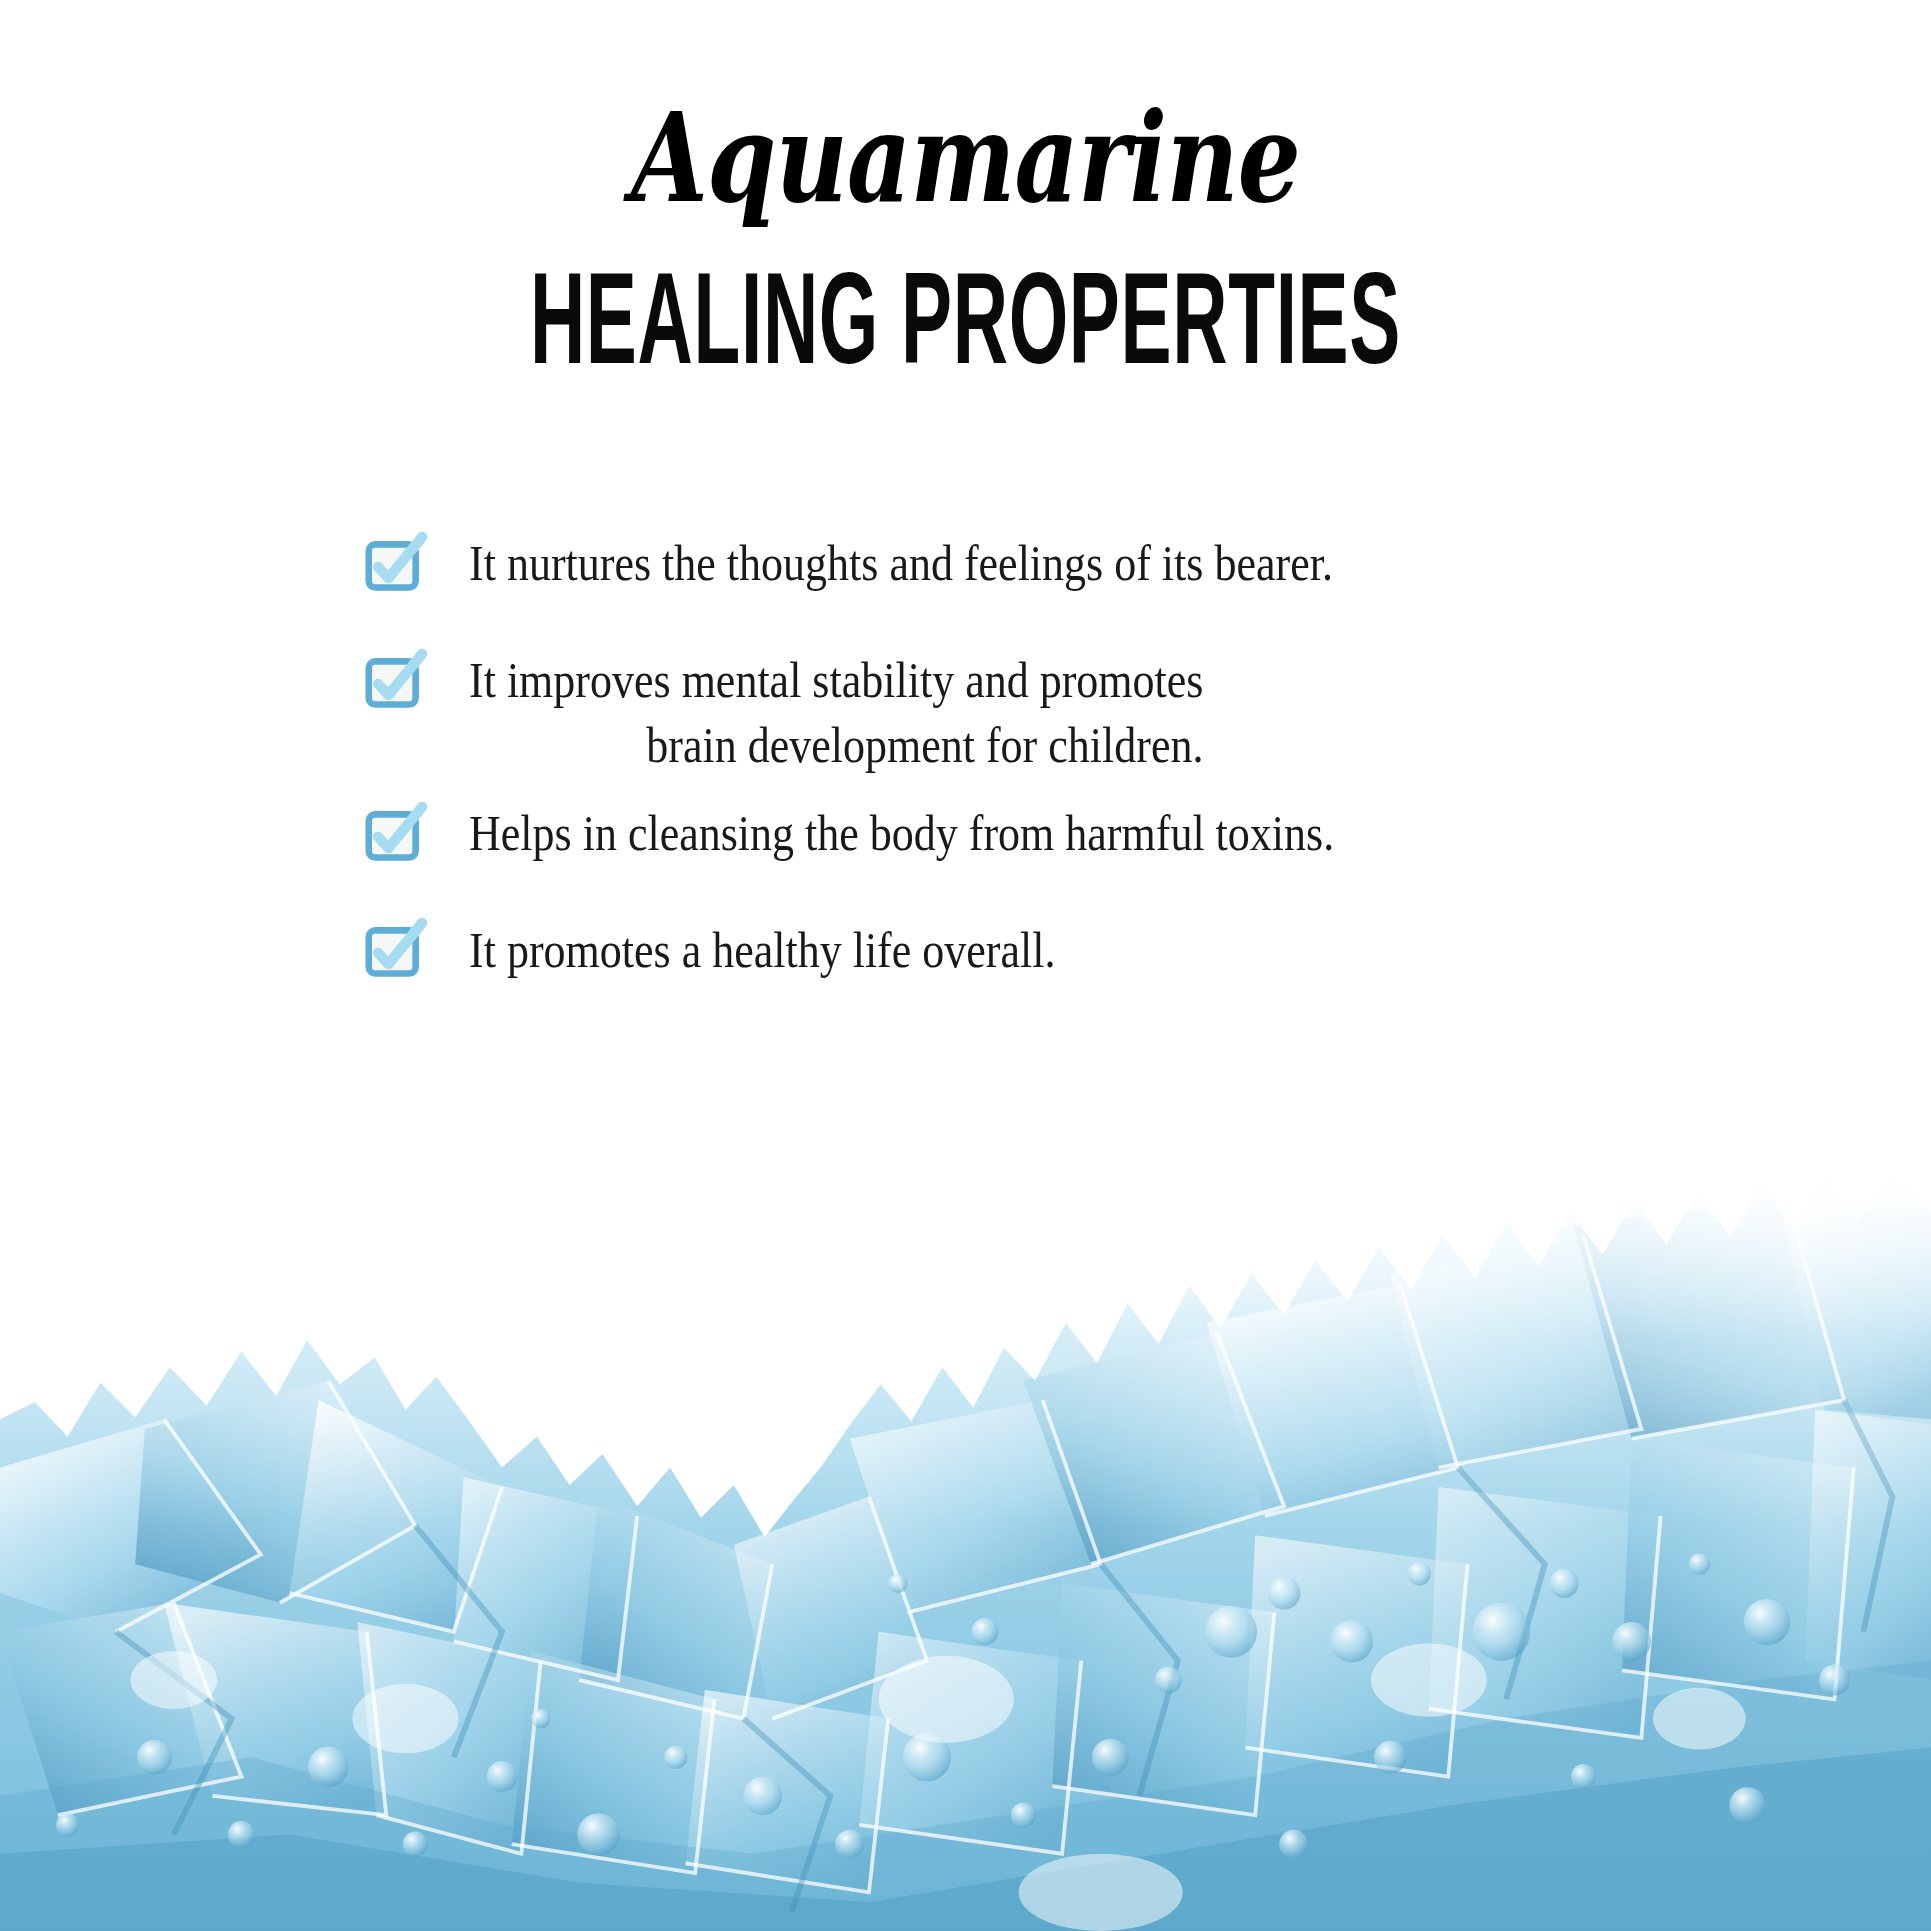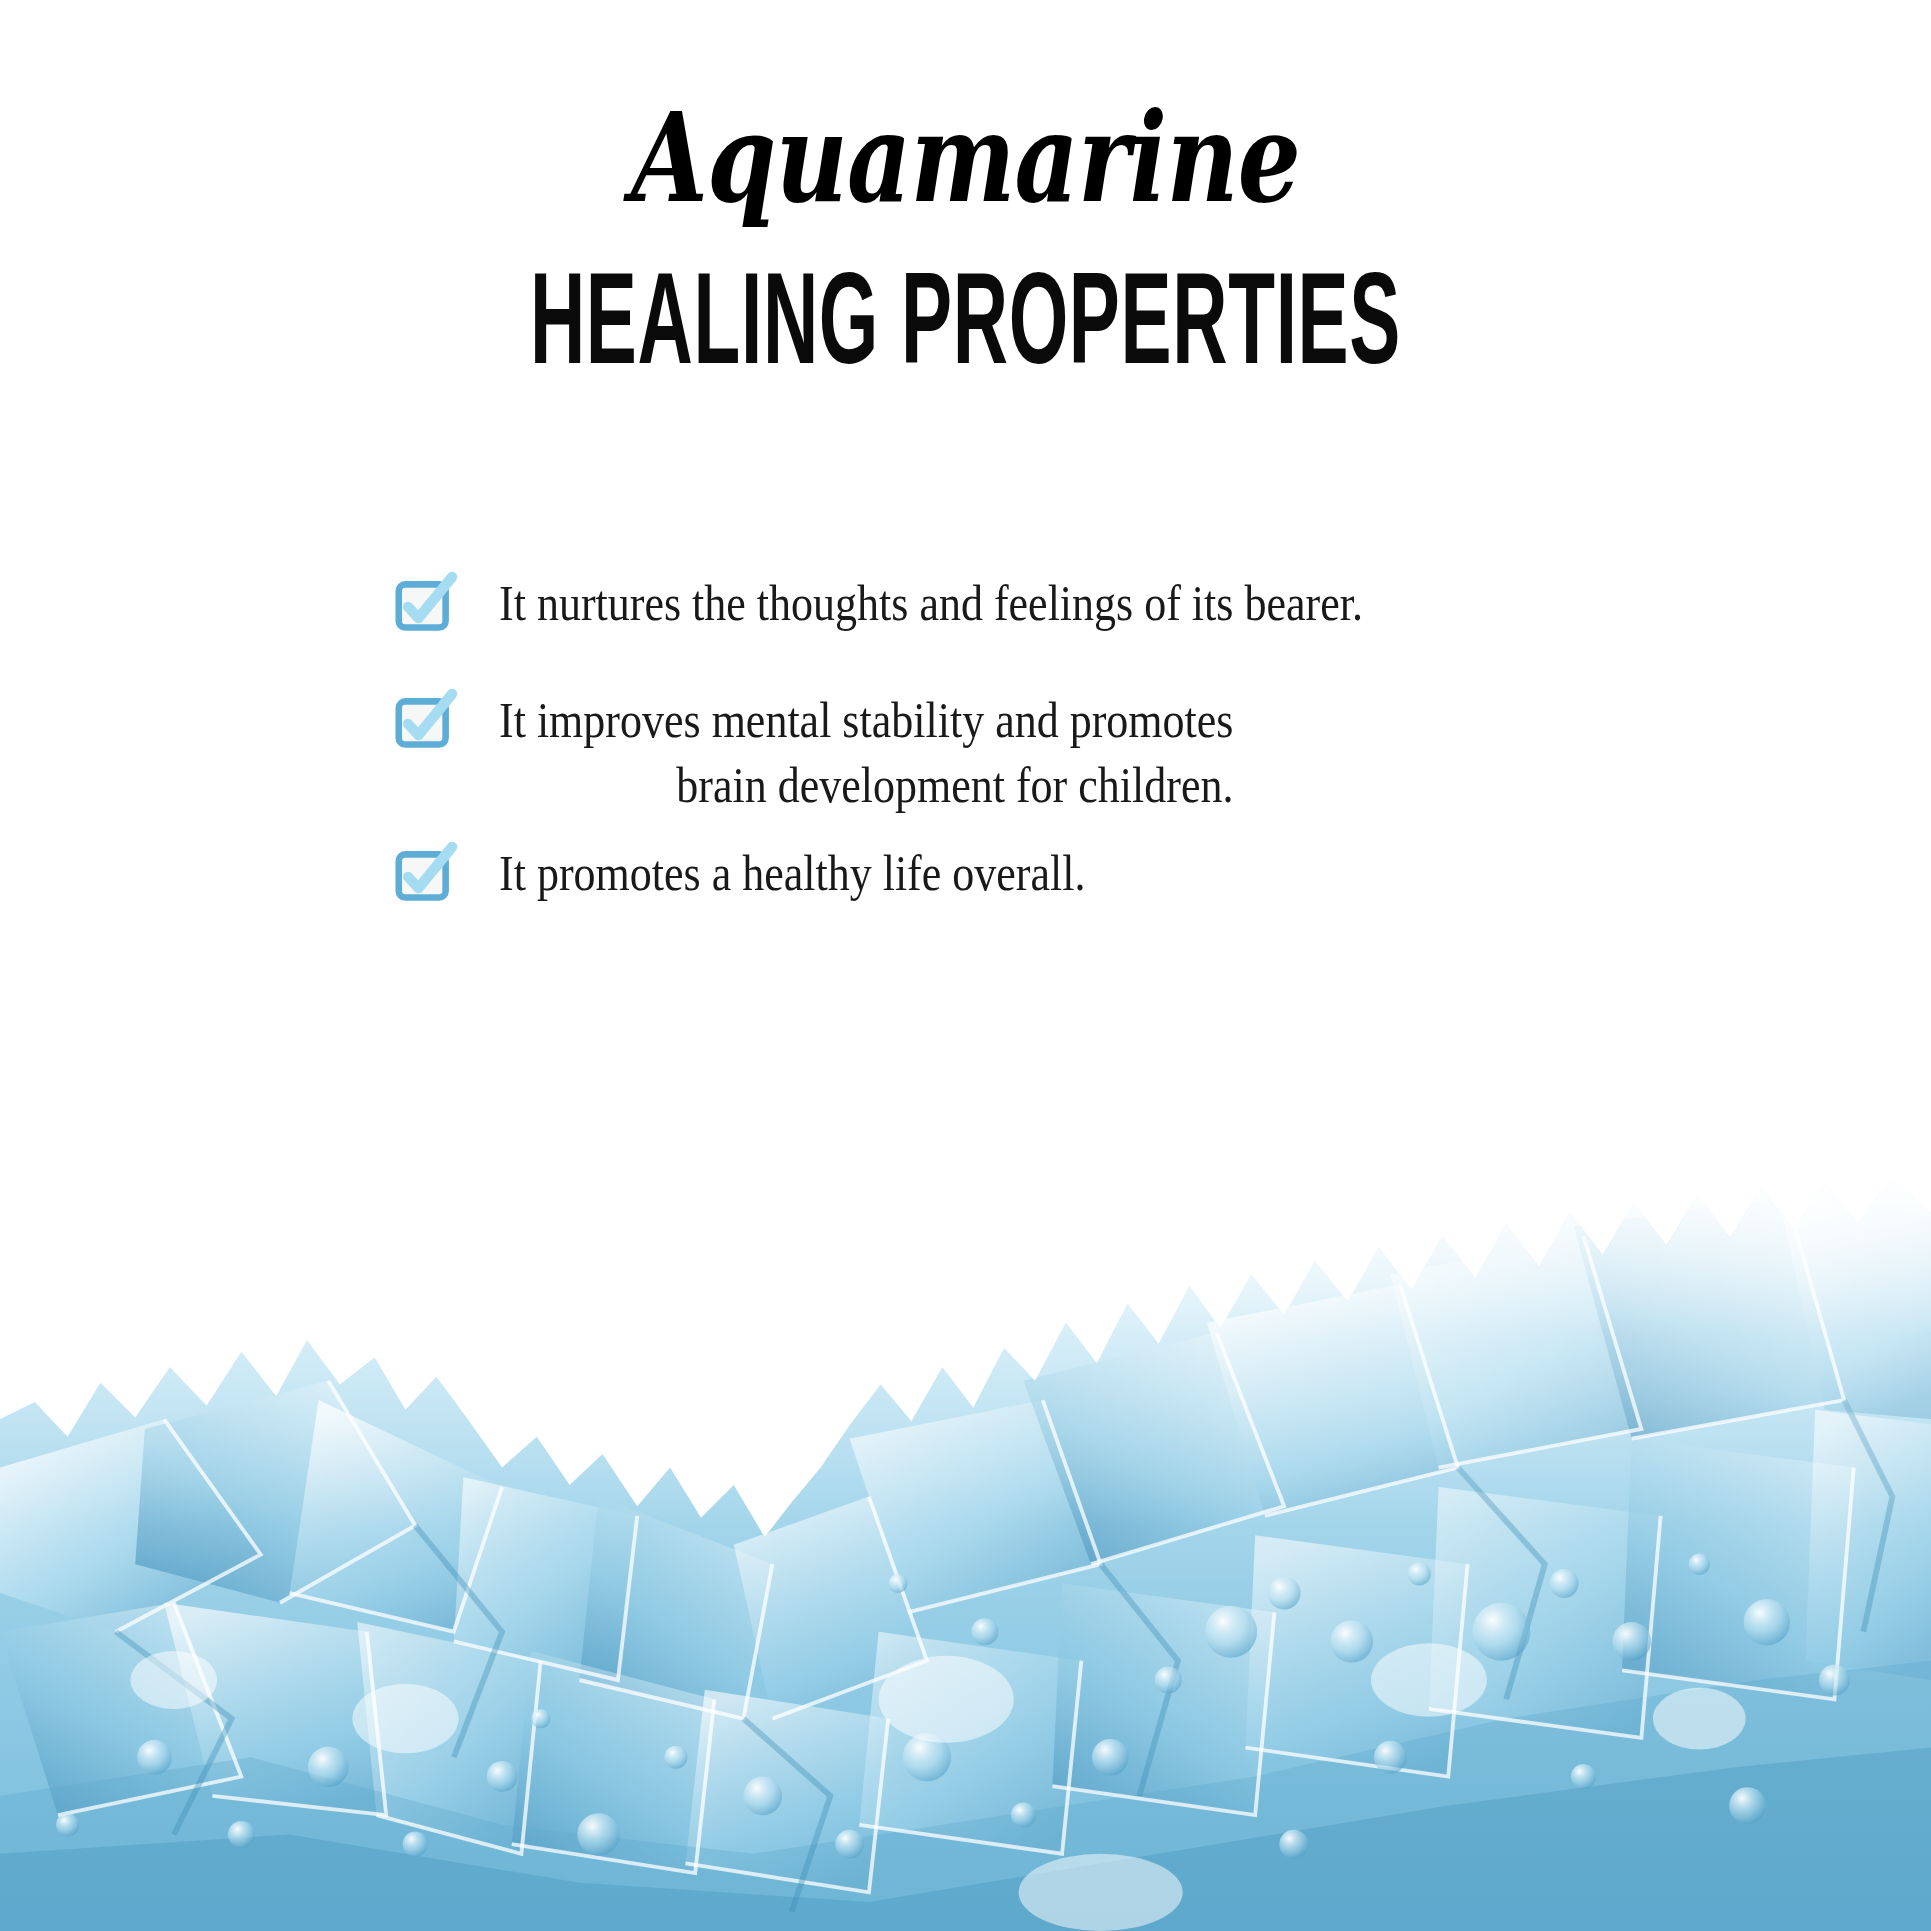--- a/index.html
+++ b/index.html
@@ -51,23 +51,22 @@
     transform: scaleX(0.66) scaleY(1.12);
     transform-origin: center center;
     margin-top: 37px;
     white-space: nowrap;
   }
 
   
   .list {
     position: absolute;
     top: 529px;
-    left: 395px;
+    left: 365px;
     width: 1506px;
-    margin-top: 40px;
   }
 
   .list-item {
     position: relative;
     display: flex;
     align-items: flex-start;
     margin-bottom: 50px;
   }
   .list-item.tight { margin-bottom: 21px; text-align: right; }
 
@@ -131,20 +130,29 @@
         <svg viewBox="0 0 64 64" xmlns="http://www.w3.org/2000/svg">
           <rect x="4" y="10" width="50" height="46" rx="7" ry="7" fill="#F6F8F8" stroke="#5DADD6" stroke-width="7"></rect>
           <path d="M14 34 L25 46 L61 2" fill="none" stroke="#A6DCF2" stroke-width="11" stroke-linecap="round" stroke-linejoin="round"></path>
         </svg>
       </span>
       <span class="item-text">It improves mental stability and promotes
 brain development for children.</span>
     </div>
 
 
+    <div class="list-item">
+      <span class="checkbox-icon">
+        <svg viewBox="0 0 64 64" xmlns="http://www.w3.org/2000/svg">
+          <rect x="4" y="10" width="50" height="46" rx="7" ry="7" fill="#F6F8F8" stroke="#5DADD6" stroke-width="7"></rect>
+          <path d="M14 34 L25 46 L61 2" fill="none" stroke="#A6DCF2" stroke-width="11" stroke-linecap="round" stroke-linejoin="round"></path>
+        </svg>
+      </span>
+      <span class="item-text">Helps in cleansing the body from harmful toxins.</span>
+    </div>
 
     <div class="list-item">
       <span class="checkbox-icon">
         <svg viewBox="0 0 64 64" xmlns="http://www.w3.org/2000/svg">
           <rect x="4" y="10" width="50" height="46" rx="7" ry="7" fill="#F6F8F8" stroke="#5DADD6" stroke-width="7"></rect>
           <path d="M14 34 L25 46 L61 2" fill="none" stroke="#A6DCF2" stroke-width="11" stroke-linecap="round" stroke-linejoin="round"></path>
         </svg>
       </span>
       <span class="item-text">It promotes a healthy life overall.</span>
     </div>

